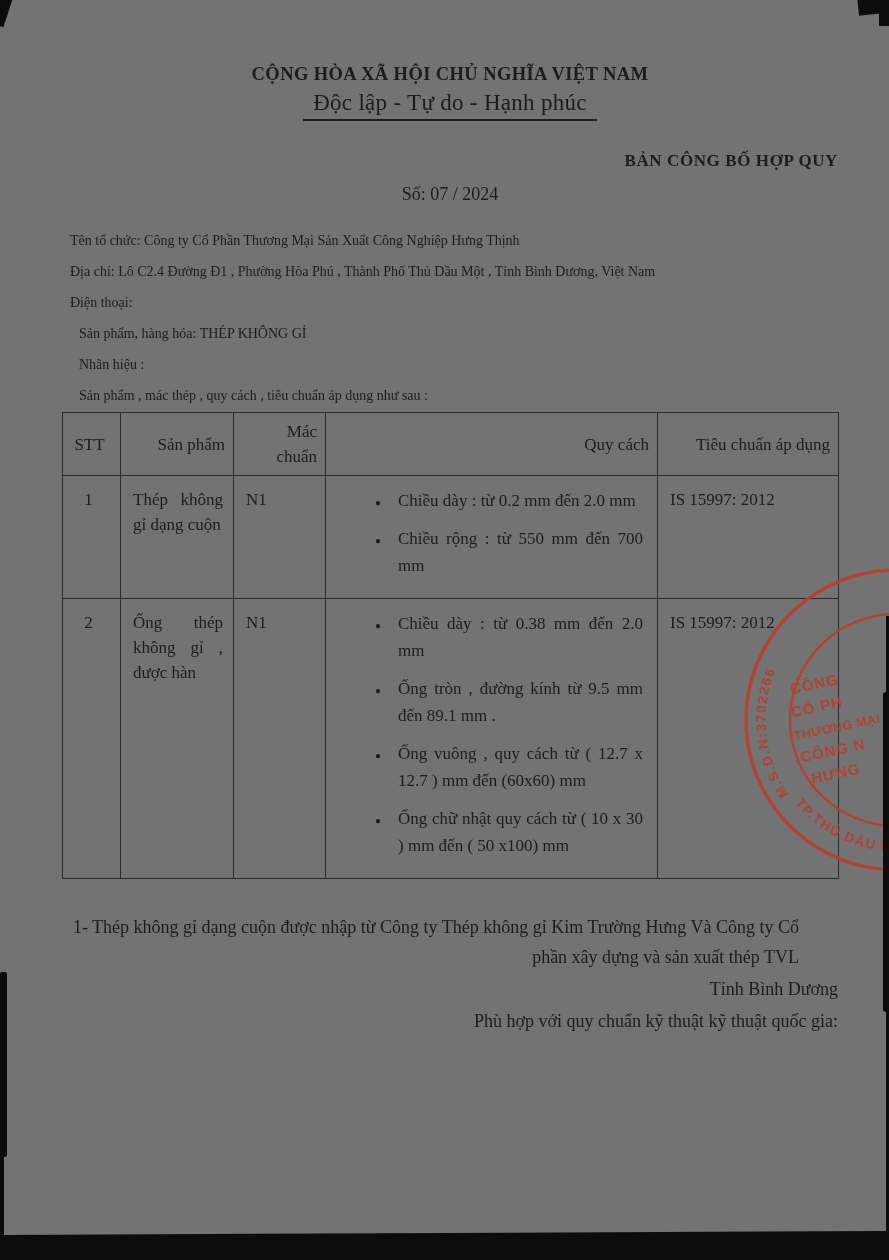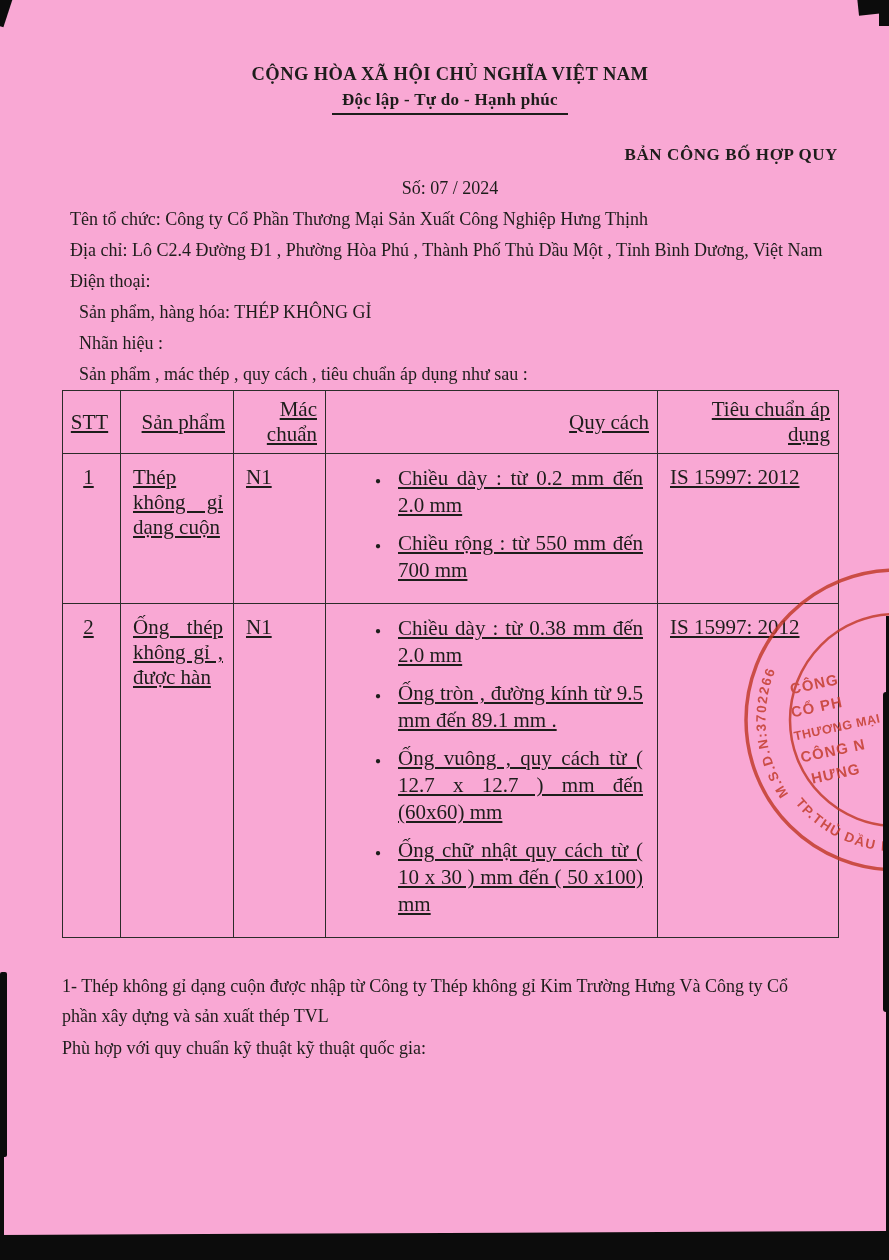--- a/index.html
+++ b/index.html
@@ -1,59 +1,58 @@
 <!DOCTYPE html>
 <html><head>
 <meta charset="utf-8">
 <style>
   html,body { margin:0; padding:0; background:#e8e8e6; }
   .page {
     position:relative;
     width:889px; height:1260px;
     margin:0 auto;
-    background:#f9a8d4;
+    background:#737373;
     overflow:hidden;
     font-family:"Liberation Serif", serif;
     color:#1d1d1b;
   }
   .content { position:absolute; left:62px; top:64px; width:776px; }
 
   .nat-header { text-align:center; font-weight:bold; font-size:18.5px; letter-spacing:0.4px; }
   .motto-wrap { text-align:center; margin-top:5px; }
-  .motto { display:inline-block; font-weight:bold; font-size:17px; padding:0 10px 3px 10px; border-bottom:2px solid #1d1d1b; letter-spacing:0.3px; }
+  .motto { display:inline-block; font-weight:normal; font-size:23px; padding:0 10px 3px 10px; border-bottom:2px solid #1d1d1b; letter-spacing:0.3px; }
   .doc-title { text-align:right; font-weight:bold; font-size:17px; letter-spacing:0.6px; margin:30px 0 0 0; }
   .doc-number { text-align:center; font-size:18px; margin-top:13px; }
 
-  .info { margin-top:5px; font-size:18px; line-height:30px; }
+  .info { margin-top:21px; font-size:14px; line-height:30px; }
   .info p { margin:1px 0; padding-left:8px; }
   .info p.sub { padding-left:17px; }
   .bold { font-weight:normal; }
 
   table.spec {
     border-collapse:collapse;
     table-layout:fixed;
     width:776px;
-    font-size:21px;
+    font-size:17px;
     line-height:25px;
-    text-decoration:underline;
   }
   table.spec th, table.spec td { border:1.4px solid #2c2c2a; font-weight:normal; }
   table.spec th { vertical-align:middle; text-align:right; padding:6px 8px 6px 12px; height:40px; }
   table.spec th.c, table.spec td.c { text-align:center; padding-left:4px; }
   table.spec td { vertical-align:top; padding:11px 10px 8px 12px; }
   td.grade { padding-left:18px; }
   td.product { text-align:justify; padding-right:14px; }
   td.specs ul { margin:0; padding:0 4px 0 60px; list-style:none; }
   td.specs li { position:relative; margin:0 0 11px 0; text-align:justify; line-height:27px; }
   td.specs li::before { content:"●"; position:absolute; left:-23px; top:2px; font-size:10px; }
   tr.r1 { height:94px; }
   tr.r2 { height:242px; }
 
   .notes { margin-top:33px; font-size:18px; line-height:30px; }
-  .notes p { margin:2px 0; }
+  .notes p { margin:2px 0;text-align:right; }
   .n1 { margin-left:38px; width:737px; }
   .n2 { margin-left:38px; width:737px; padding-left:25px; text-indent:-25px; }
   .n-province { margin-left:38px; }
   .n-conform { margin-left:38px; }
   .n-final { width:776px; text-indent:38px; text-align:justify; }
 
   
   .stamp { position:absolute; left:729px; top:553px; width:334px; height:334px; opacity:0.82; }
   .stamp text { font-family:"Liberation Sans", sans-serif; font-weight:bold; fill:#c23a28; }
 
@@ -132,20 +131,21 @@
             <li>Ống chữ nhật quy cách từ ( 10 x 30 ) mm đến ( 50 x100) mm</li>
           </ul>
         </td>
         <td>IS 15997: 2012</td>
       </tr>
     </tbody>
       </table>
 
     <div class="notes">
       <p class="n1">1- Thép không gỉ dạng cuộn được nhập từ Công ty Thép không gỉ Kim Trường Hưng Và Công ty Cổ phần xây dựng và sản xuất thép TVL</p>
+      <p class="n-province">Tỉnh Bình Dương</p>
       <p class="n-conform">Phù hợp với quy chuẩn kỹ thuật kỹ thuật quốc gia:</p>
     </div>
 
   </div>
 
   <svg class="stamp" viewBox="0 0 334 334">
     <circle cx="167" cy="167" r="150" fill="none" stroke="#c23a28" stroke-width="3.5"></circle>
     <circle cx="167" cy="167" r="106" fill="none" stroke="#c23a28" stroke-width="2.5"></circle>
     <defs>
       <path id="arcL" d="M 80 264 A 130 130 0 0 1 80 70" fill="none"></path>

